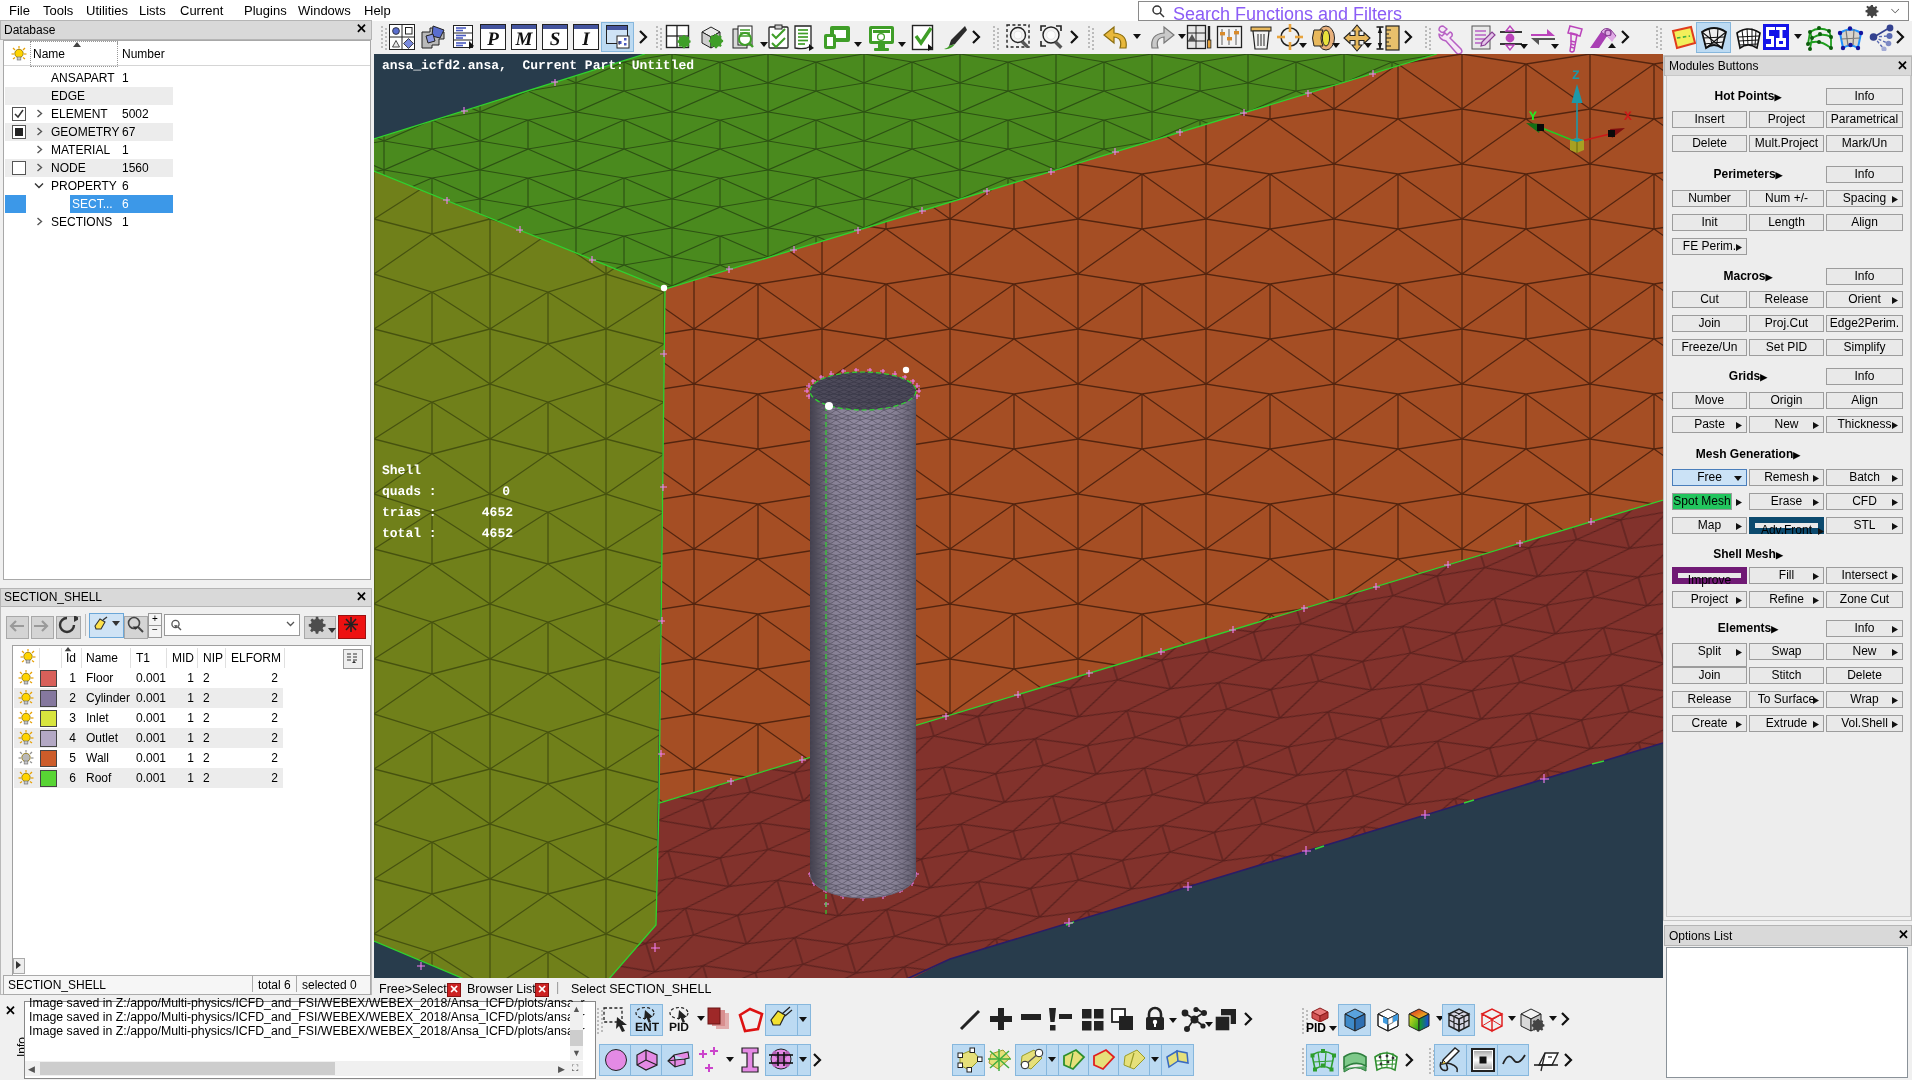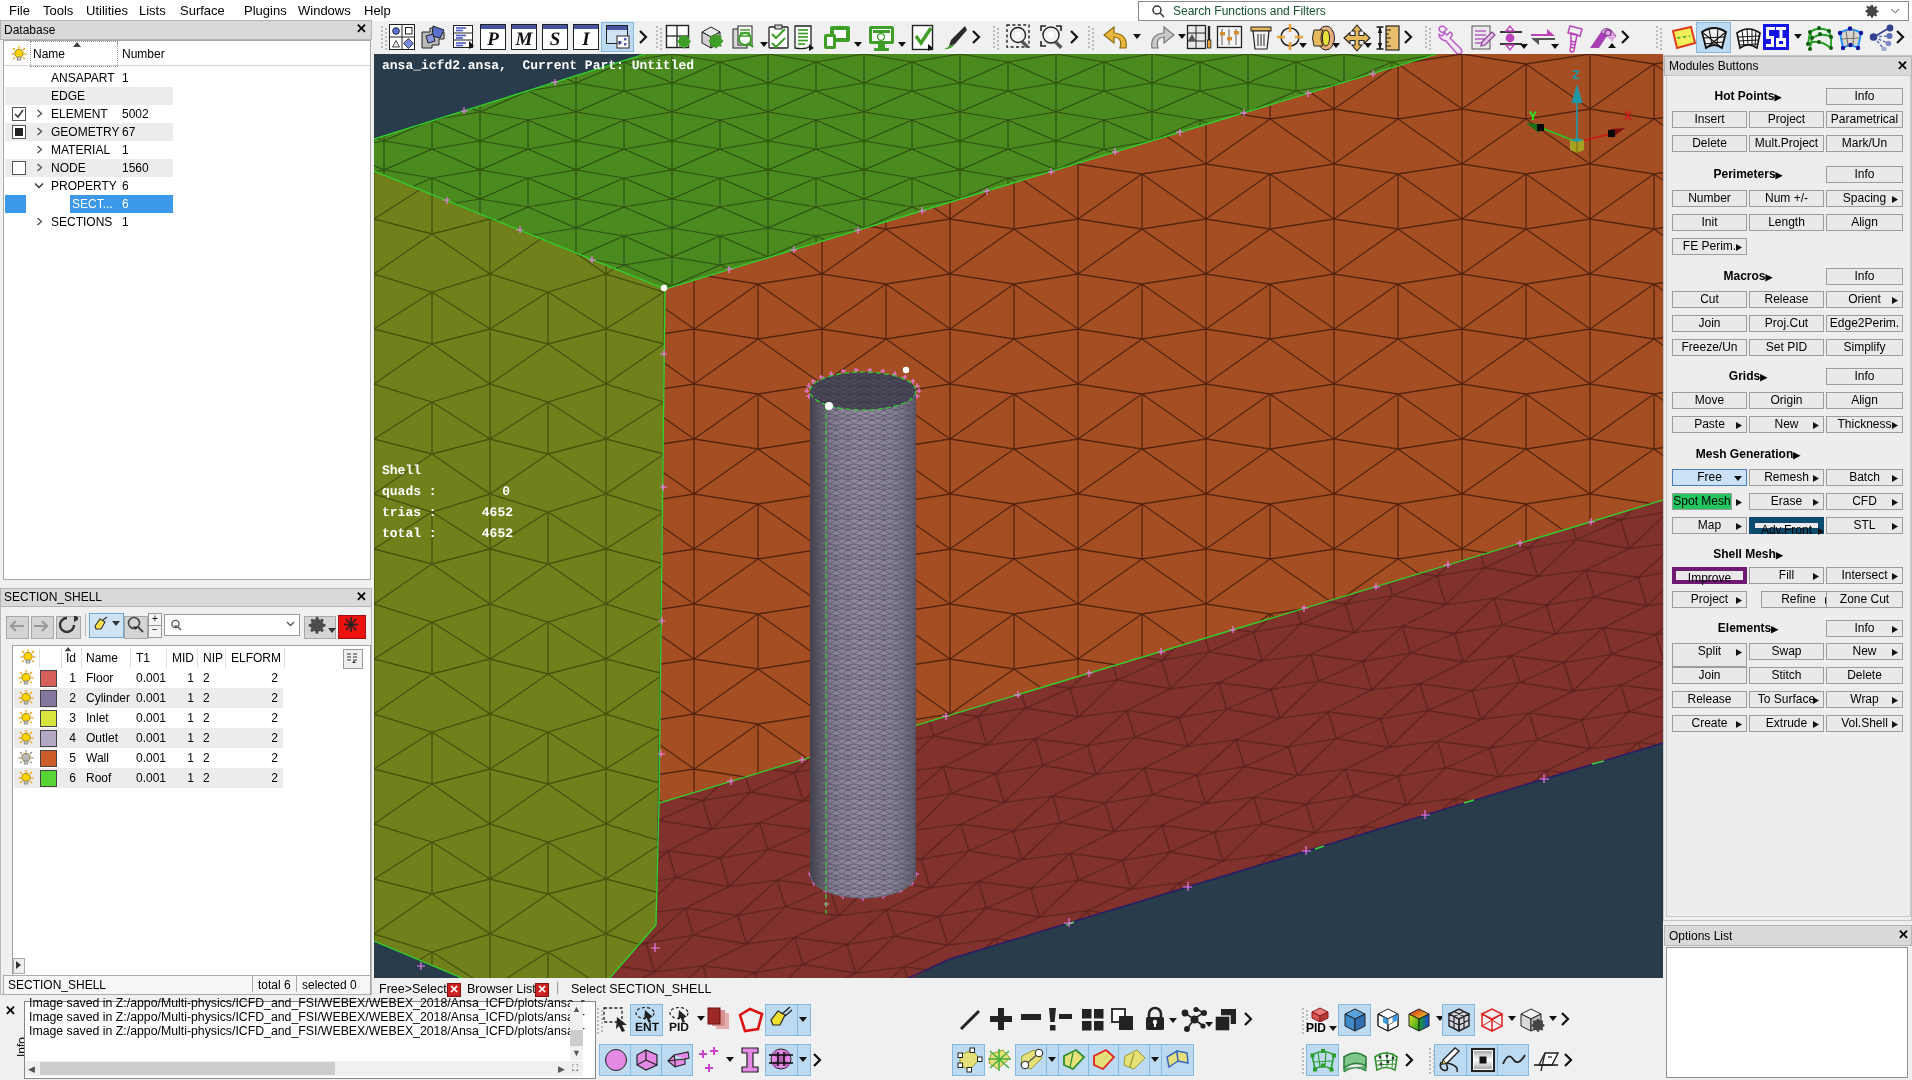--- a/index.html
+++ b/index.html
@@ -9,32 +9,32 @@
   .x{font-size:13px;font-weight:bold;color:#000;}
 </style>
 </head>
 <body>
 
 <div class="ab" style="left:0;top:0;width:1912px;height:21px;background:#ffffff;">
   <div class="ab" style="left:9px;top:3px;font-size:13px;">File</div>
   <div class="ab" style="left:43px;top:3px;font-size:13px;">Tools</div>
   <div class="ab" style="left:86px;top:3px;font-size:13px;">Utilities</div>
   <div class="ab" style="left:139px;top:3px;font-size:13px;">Lists</div>
-  <div class="ab" style="left:180px;top:3px;font-size:13px;">Surface</div>
+  <div class="ab" style="left:180px;top:3px;font-size:13px;">Current</div>
   <div class="ab" style="left:244px;top:3px;font-size:13px;">Plugins</div>
   <div class="ab" style="left:298px;top:3px;font-size:13px;">Windows</div>
   <div class="ab" style="left:364px;top:3px;font-size:13px;">Help</div>
 </div>
 
 <div class="ab" style="left:1138px;top:1px;width:769px;height:18px;background:#fff;border:1px solid #8a8a8a;">
   <svg text-rendering="geometricPrecision" class="ab" style="left:12px;top:2px;" width="14" height="14" viewBox="0 0 14 14">
     <circle cx="6" cy="6" r="4" fill="none" stroke="#333" stroke-width="1.5"></circle>
     <line x1="9" y1="9" x2="13" y2="13" stroke="#333" stroke-width="1.5"></line>
   </svg>
-  <div class="ab" style="left:34px;top:2px;font-size:12px;color:#14532d;">Search Functions and Filters</div>
+  <div class="ab" style="left:34px;top:2px;font-size:18px;color:#8b5cf6;">Search Functions and Filters</div>
   <svg text-rendering="geometricPrecision" class="ab" style="left:726px;top:2px;" width="14" height="14" viewBox="0 0 16 16">
     <path fill="#444" d="M8 5a3 3 0 100 6 3 3 0 000-6zm0 2a1 1 0 110 2 1 1 0 010-2z"></path>
     <path fill="#444" d="M7 1h2l.4 2 1.5.6L12.6 2.4 14 3.8 12.8 5.5l.6 1.5 2 .4v2l-2 .4-.6 1.5 1.2 1.7-1.4 1.4-1.7-1.2-1.5.6-.4 2H7l-.4-2-1.5-.6-1.7 1.2-1.4-1.4 1.2-1.7-.6-1.5-2-.4V7l2-.4.6-1.5L1.4 3.4 2.8 2l1.7 1.2 1.5-.6z"></path>
   </svg>
   <div class="ab" style="left:752px;top:1px;font-size:11px;color:#333;">⌵</div>
 </div>
 
 <div id="toolbar-top" class="ab" style="left:0;top:21px;width:1912px;height:32px;background:#f0f0f0;"></div>
 <svg text-rendering="geometricPrecision" class="ab" style="left:380px;top:24px" width="8" height="26" viewBox="0 0 8 26">
     <circle cx="2" cy="3" r="1" fill="#aaa"></circle>
@@ -1021,31 +1021,31 @@
       <div class="ab" style="left:9px;top:462px;width:75px;height:17px;background:#e9e9e9;border:1px solid #9c9c9c;font-size:12px;text-align:center;line-height:15px;box-sizing:border-box;white-space:nowrap;">Map<svg text-rendering="geometricPrecision" class="ab" style="left:63px;top:5px" width="6" height="7" viewBox="0 0 6 7">
           <polygon points="0,0 6,3.5 0,7" fill="#111"></polygon>
         </svg></div>
       <div class="ab" style="left:86px;top:462px;width:75px;height:17px;background:#e9e9e9;border:6px solid #0c4a6e;font-size:12px;text-align:center;line-height:15px;box-sizing:border-box;white-space:nowrap;">Adv.Front<svg text-rendering="geometricPrecision" class="ab" style="left:63px;top:5px" width="6" height="7" viewBox="0 0 6 7">
           <polygon points="0,0 6,3.5 0,7" fill="#111"></polygon>
         </svg></div>
       <div class="ab" style="left:163px;top:462px;width:77px;height:17px;background:#e9e9e9;border:1px solid #9c9c9c;font-size:12px;text-align:center;line-height:15px;box-sizing:border-box;white-space:nowrap;">STL<svg text-rendering="geometricPrecision" class="ab" style="left:65px;top:5px" width="6" height="7" viewBox="0 0 6 7">
           <polygon points="0,0 6,3.5 0,7" fill="#111"></polygon>
         </svg></div>
       <div class="ab" style="left:9px;top:492px;width:152px;font-size:12px;font-weight:bold;text-align:center;white-space:nowrap;">Shell Mesh<span style="font-size:9px;">▶</span></div>
-      <div class="ab" style="left:9px;top:512px;width:75px;height:17px;background:#e9e9e9;border:4px solid #701a75;font-size:12px;text-align:center;line-height:15px;box-sizing:border-box;white-space:nowrap;">Improve</div>
+      <div class="ab" style="left:9px;top:512px;width:75px;height:17px;background:#e9e9e9;border:6px solid #701a75;font-size:12px;text-align:center;line-height:15px;box-sizing:border-box;white-space:nowrap;">Improve</div>
       <div class="ab" style="left:86px;top:512px;width:75px;height:17px;background:#e9e9e9;border:1px solid #9c9c9c;font-size:12px;text-align:center;line-height:15px;box-sizing:border-box;white-space:nowrap;">Fill<svg text-rendering="geometricPrecision" class="ab" style="left:63px;top:5px" width="6" height="7" viewBox="0 0 6 7">
           <polygon points="0,0 6,3.5 0,7" fill="#111"></polygon>
         </svg></div>
       <div class="ab" style="left:163px;top:512px;width:77px;height:17px;background:#e9e9e9;border:1px solid #9c9c9c;font-size:12px;text-align:center;line-height:15px;box-sizing:border-box;white-space:nowrap;">Intersect<svg text-rendering="geometricPrecision" class="ab" style="left:65px;top:5px" width="6" height="7" viewBox="0 0 6 7">
           <polygon points="0,0 6,3.5 0,7" fill="#111"></polygon>
         </svg></div>
       <div class="ab" style="left:9px;top:536px;width:75px;height:17px;background:#e9e9e9;border:1px solid #9c9c9c;font-size:12px;text-align:center;line-height:15px;box-sizing:border-box;white-space:nowrap;">Project<svg text-rendering="geometricPrecision" class="ab" style="left:63px;top:5px" width="6" height="7" viewBox="0 0 6 7">
           <polygon points="0,0 6,3.5 0,7" fill="#111"></polygon>
         </svg></div>
-      <div class="ab" style="left:86px;top:536px;width:75px;height:17px;background:#e9e9e9;border:1px solid #9c9c9c;font-size:12px;text-align:center;line-height:15px;box-sizing:border-box;white-space:nowrap;margin-left:12px;">Refine<svg text-rendering="geometricPrecision" class="ab" style="left:63px;top:5px" width="6" height="7" viewBox="0 0 6 7">
+      <div class="ab" style="left:86px;top:536px;width:75px;height:17px;background:#e9e9e9;border:1px solid #9c9c9c;font-size:12px;text-align:center;line-height:15px;box-sizing:border-box;white-space:nowrap;">Refine<svg text-rendering="geometricPrecision" class="ab" style="left:63px;top:5px" width="6" height="7" viewBox="0 0 6 7">
           <polygon points="0,0 6,3.5 0,7" fill="#111"></polygon>
         </svg></div>
       <div class="ab" style="left:163px;top:536px;width:77px;height:17px;background:#e9e9e9;border:1px solid #9c9c9c;font-size:12px;text-align:center;line-height:15px;box-sizing:border-box;white-space:nowrap;">Zone Cut</div>
       <div class="ab" style="left:9px;top:566px;width:152px;font-size:12px;font-weight:bold;text-align:center;white-space:nowrap;">Elements<span style="font-size:9px;">▶</span></div>
       <div class="ab" style="left:163px;top:565px;width:77px;height:17px;background:#e9e9e9;border:1px solid #9c9c9c;font-size:12px;text-align:center;line-height:15px;box-sizing:border-box;white-space:nowrap;">Info<svg text-rendering="geometricPrecision" class="ab" style="left:65px;top:5px" width="6" height="7" viewBox="0 0 6 7">
           <polygon points="0,0 6,3.5 0,7" fill="#111"></polygon>
         </svg></div>
       <div class="ab" style="left:9px;top:588px;width:75px;height:24px;background:#e9e9e9;border:1px solid #9c9c9c;font-size:12px;text-align:center;line-height:15px;box-sizing:border-box;white-space:nowrap;">Split<svg text-rendering="geometricPrecision" class="ab" style="left:63px;top:5px" width="6" height="7" viewBox="0 0 6 7">
           <polygon points="0,0 6,3.5 0,7" fill="#111"></polygon>
         </svg></div>

